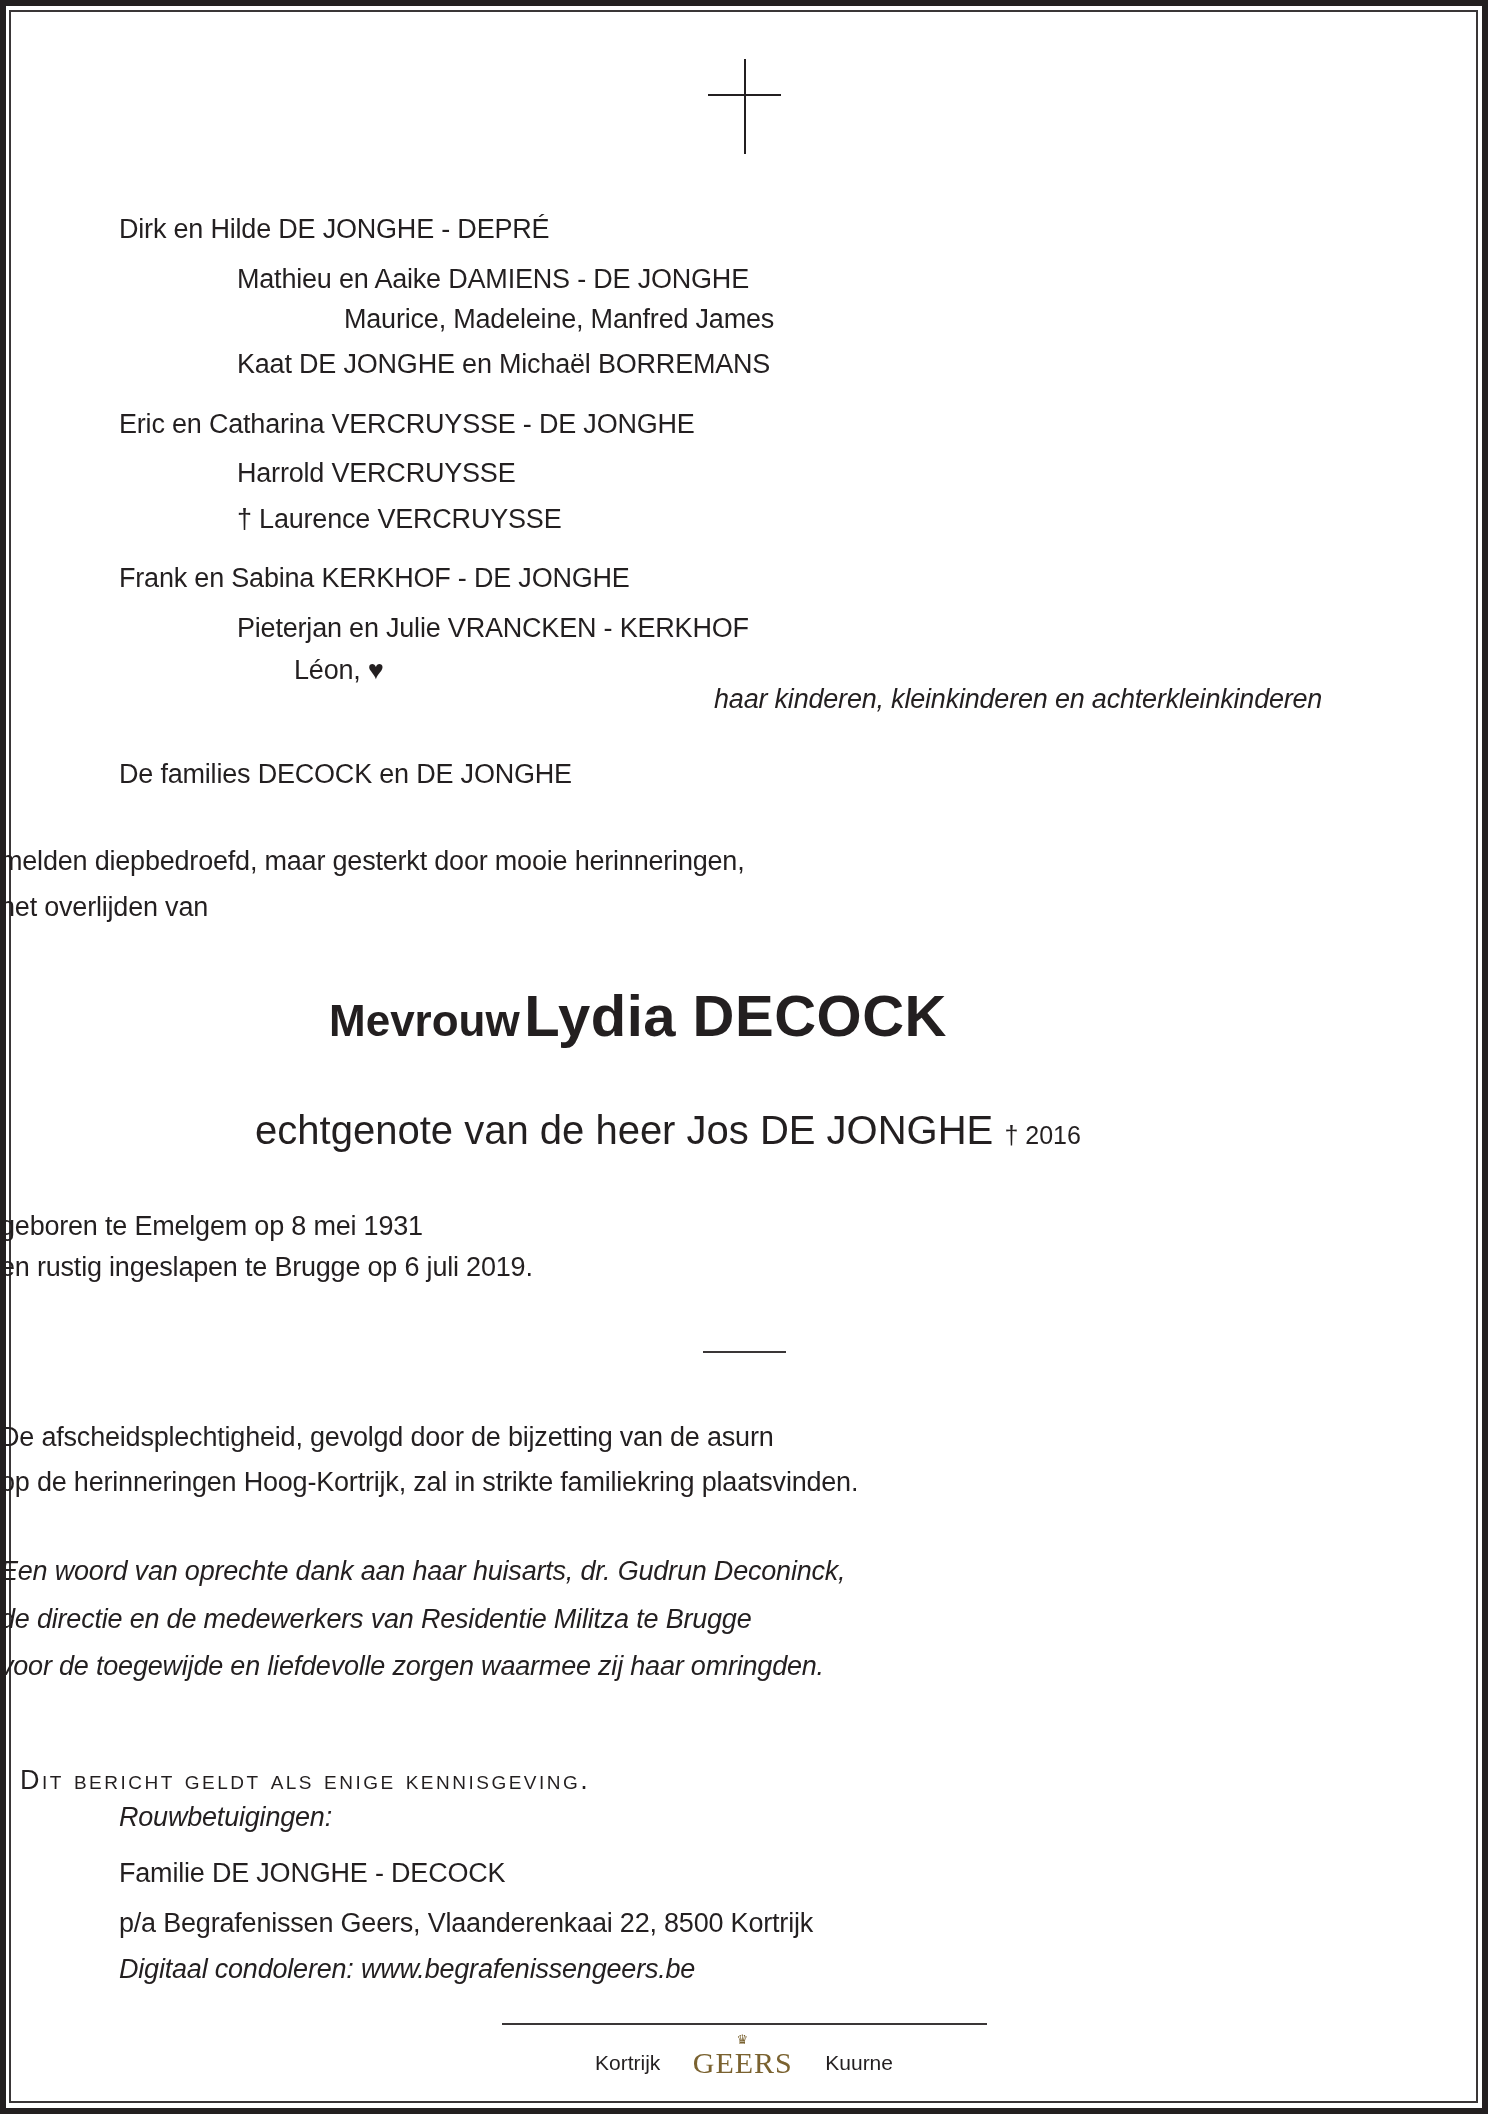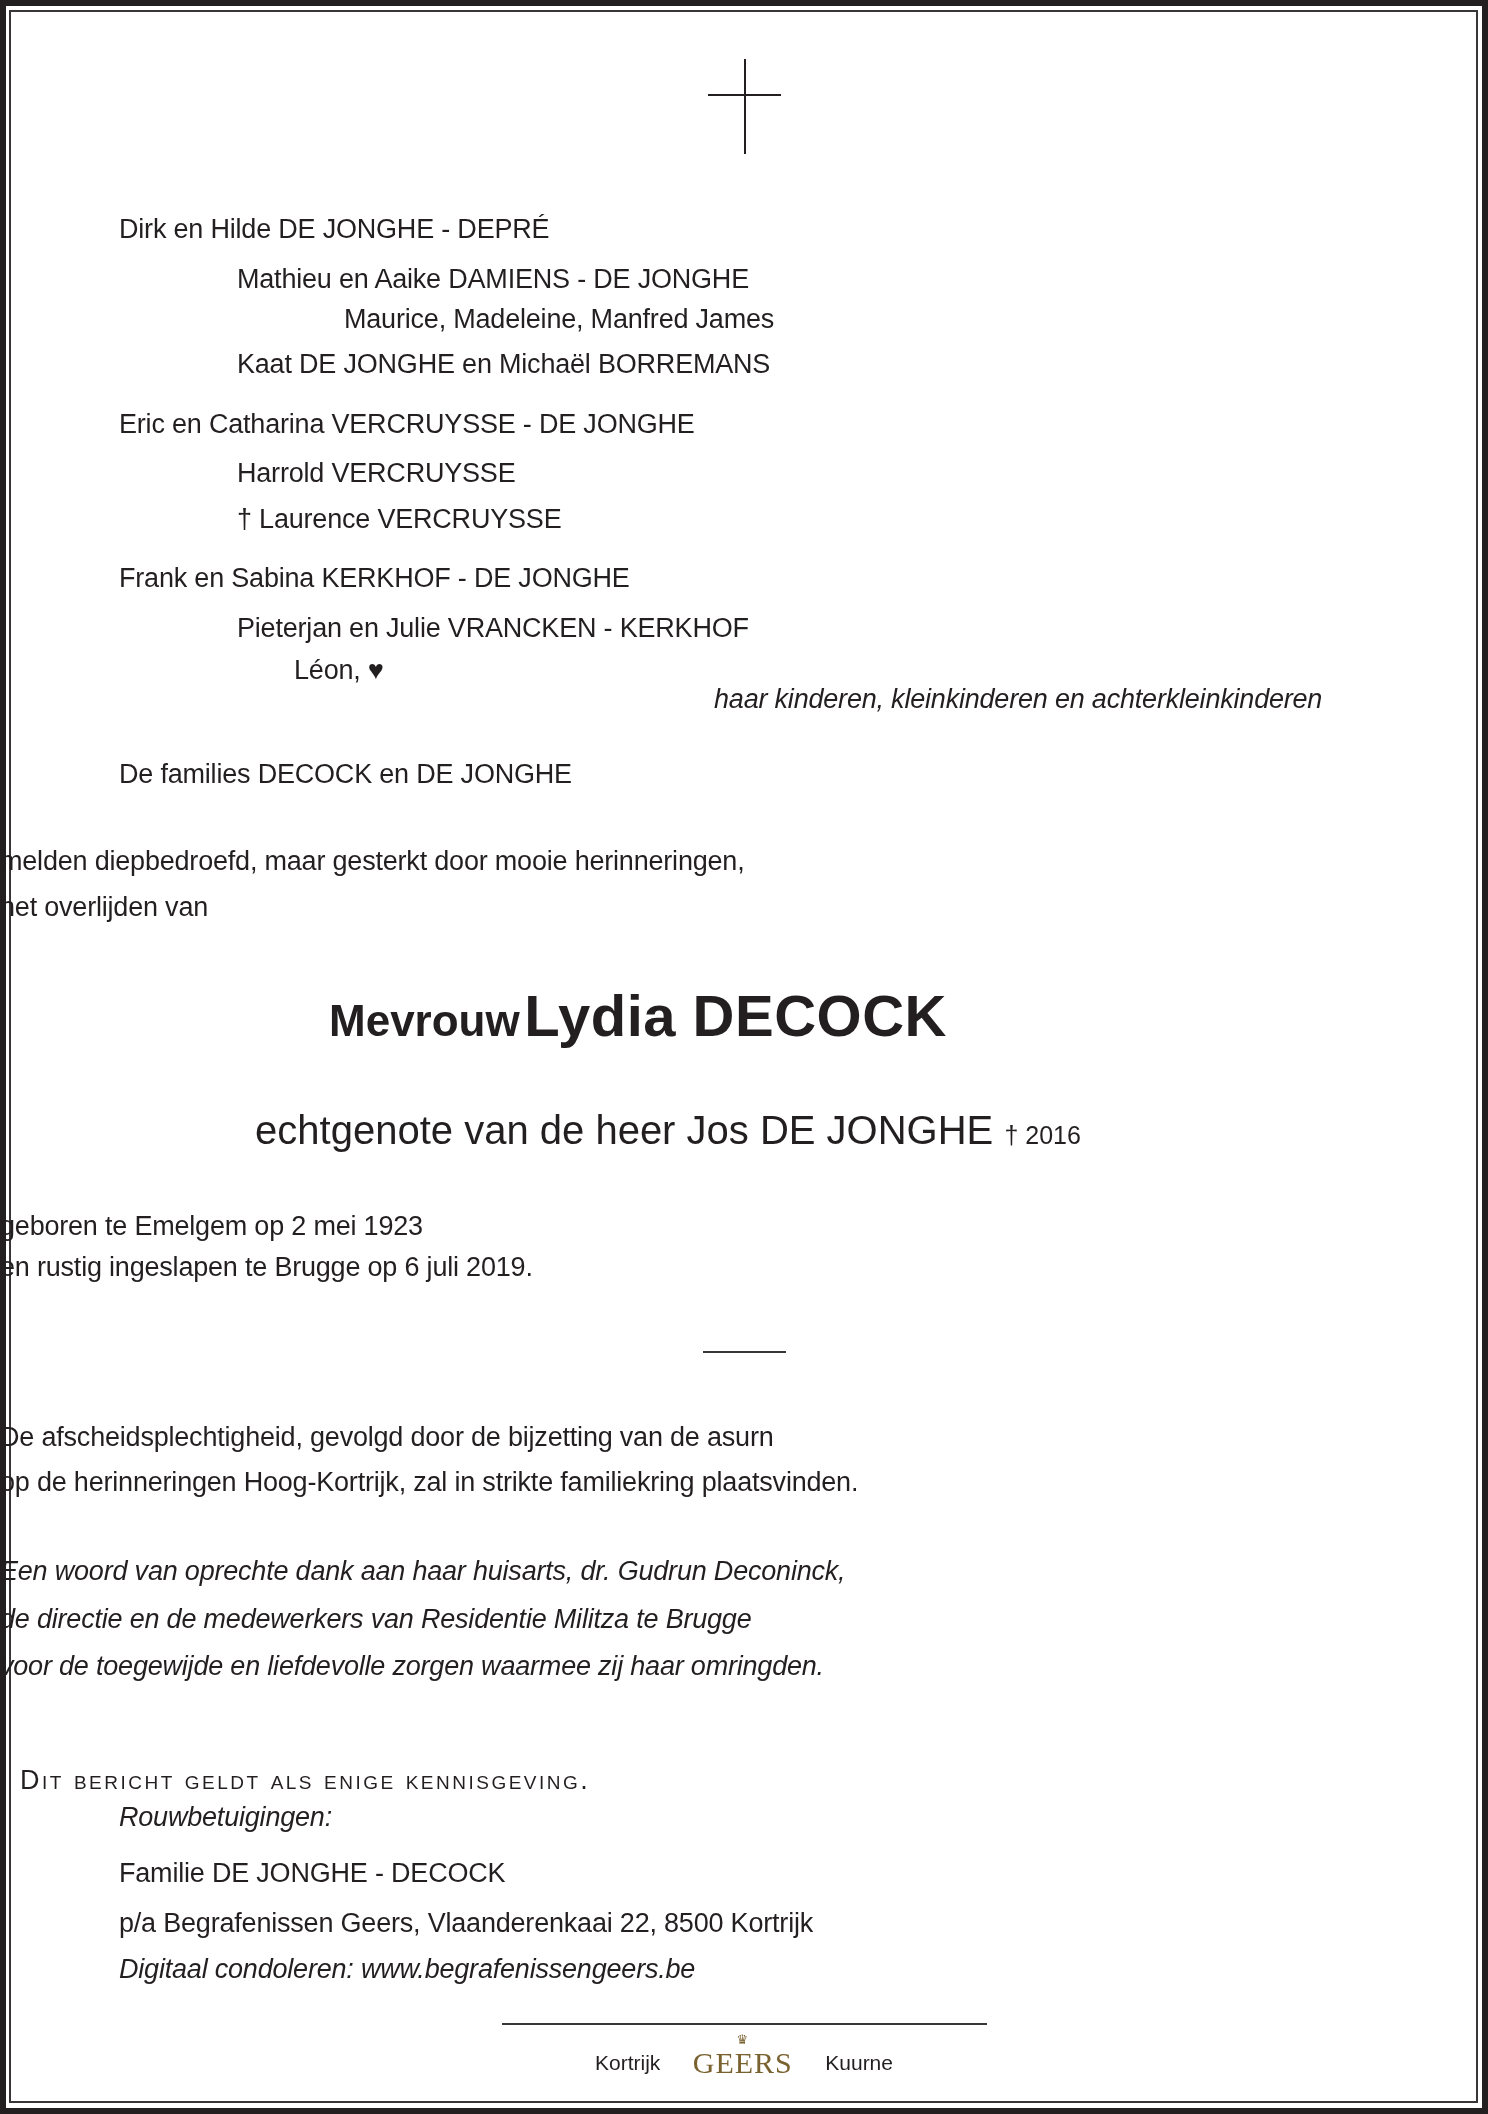--- a/index.html
+++ b/index.html
@@ -68,21 +68,21 @@
 <div class="name-main">
   <span class="title">Mevrouw</span>
   <span class="name">Lydia DECOCK</span>
 </div>
 
 <div class="spouse">
   <span>echtgenote van de heer Jos DE JONGHE</span>
   <span class="small">† 2016</span>
 </div>
 
-<div class="line center" style="top:1209px;">geboren te Emelgem op 2 mei 1923</div>
+<div class="line center" style="top:1209px;">geboren te Emelgem op 8 mei 1931</div>
 <div class="line center" style="top:1250px;">en rustig ingeslapen te Brugge op 6 juli 2019.</div>
 
 <div class="divider-short"></div>
 
 <div class="line center" style="top:1420px;">De afscheidsplechtigheid, gevolgd door de bijzetting van de asurn</div>
 <div class="line center" style="top:1465px;">op de herinneringen Hoog-Kortrijk, zal in strikte familiekring plaatsvinden.</div>
 
 <div class="line center italic" style="top:1554px;">Een woord van oprechte dank aan haar huisarts, dr. Gudrun Deconinck,</div>
 <div class="line center italic" style="top:1602px;">de directie en de medewerkers van Residentie Militza te Brugge</div>
 <div class="line center italic" style="top:1649px;">voor de toegewijde en liefdevolle zorgen waarmee zij haar omringden.</div>

